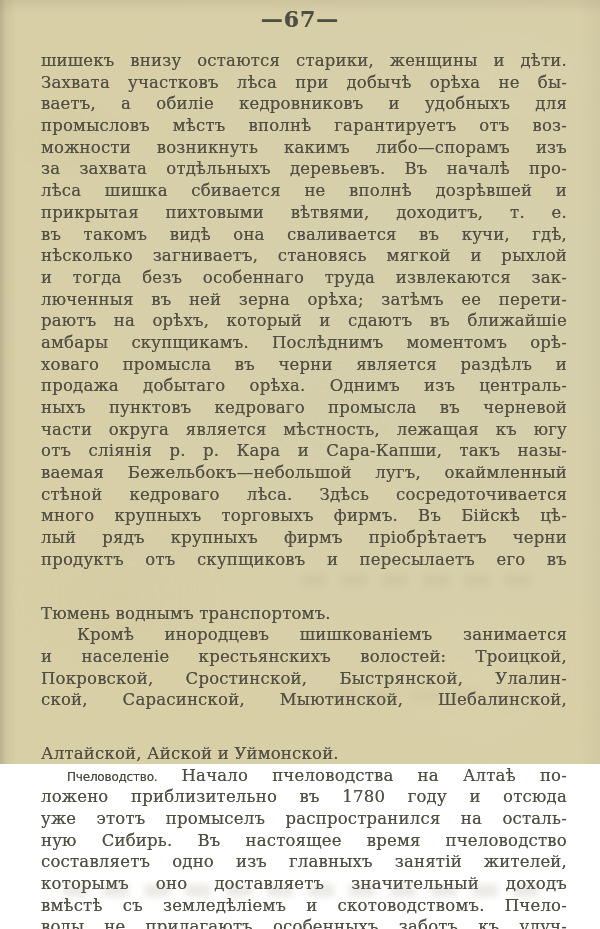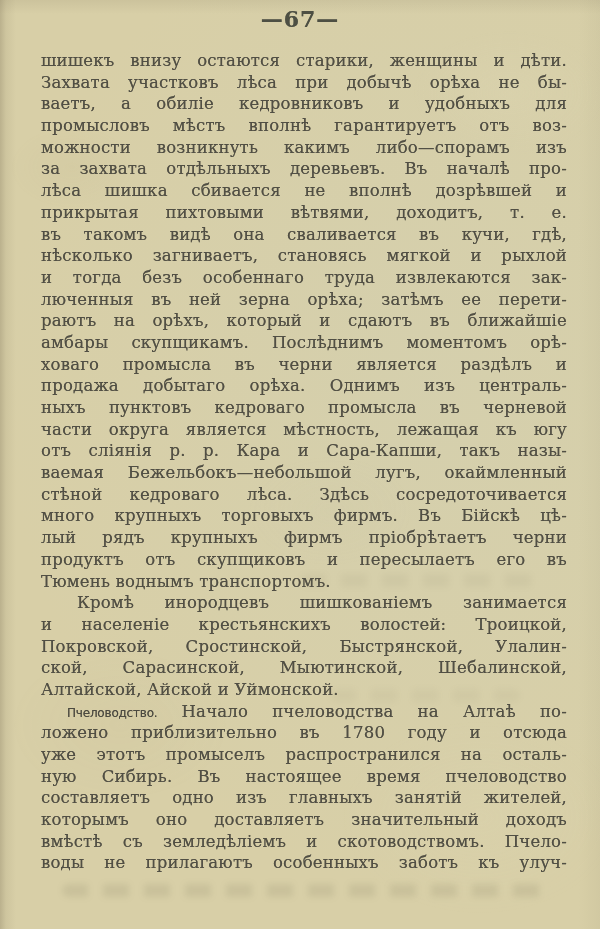--- a/index.html
+++ b/index.html
@@ -1,21 +1,21 @@
 <!DOCTYPE html>
 <html><head>
 <meta charset="utf-8">
 <style>
   html,body{margin:0;padding:0;}
   body{
     width:600px;height:929px;overflow:hidden;position:relative;
     font-family:"DejaVu Serif", serif;
   }
   .scan{
-    position:absolute;inset:0;width:600px;height:929px;
+    position:absolute;inset:0;width:600px;height:764px;
     background:
       radial-gradient(120% 90% at 72% 42%, rgba(205,208,186,0.30), rgba(205,208,186,0) 60%),
       radial-gradient(140% 120% at 50% 50%, rgba(0,0,0,0) 62%, rgba(122,112,82,0.18) 100%),
       linear-gradient(90deg, rgba(118,108,82,0.30) 0px, rgba(118,108,82,0.10) 6px, rgba(118,108,82,0) 16px),
       linear-gradient(180deg, rgba(130,120,92,0.14) 0px, rgba(130,120,92,0) 14px),
       linear-gradient(270deg, rgba(150,142,110,0.10) 0px, rgba(150,142,110,0) 22px),
       #d8cfa7;
   }
   .mottle{
     position:absolute;inset:0;pointer-events:none;opacity:.5;
@@ -34,21 +34,21 @@
   .body-text{
     position:absolute;left:41px;top:50px;width:526px;color:#514f44;
     font-size:16.5px;letter-spacing:0.2px;
     text-shadow:0 0 0.5px rgba(81,79,68,0.75);
   }
   .paragraph{margin:0;padding:0;}
   .line{
     line-height:21.7px;height:21.7px;white-space:normal;
     text-align:justify;text-align-last:justify;
   }
-  .line.last{text-align-last:left;}
+  .line.last{text-align-last:left;margin-top:32px;}
   .lead-word{
     font-family:"DejaVu Sans", sans-serif;font-weight:normal;
     font-size:12px;letter-spacing:-0.2px;color:#4c4a40;
   }
   .ghost{
     position:absolute;height:13px;border-radius:7px;pointer-events:none;
     background:repeating-linear-gradient(90deg, rgba(116,112,84,0.55) 0 26px, rgba(116,112,84,0) 26px 41px);
     filter:blur(3px);
   }
   .ghost-1{left:62px;top:884px;width:486px;opacity:.26;}

